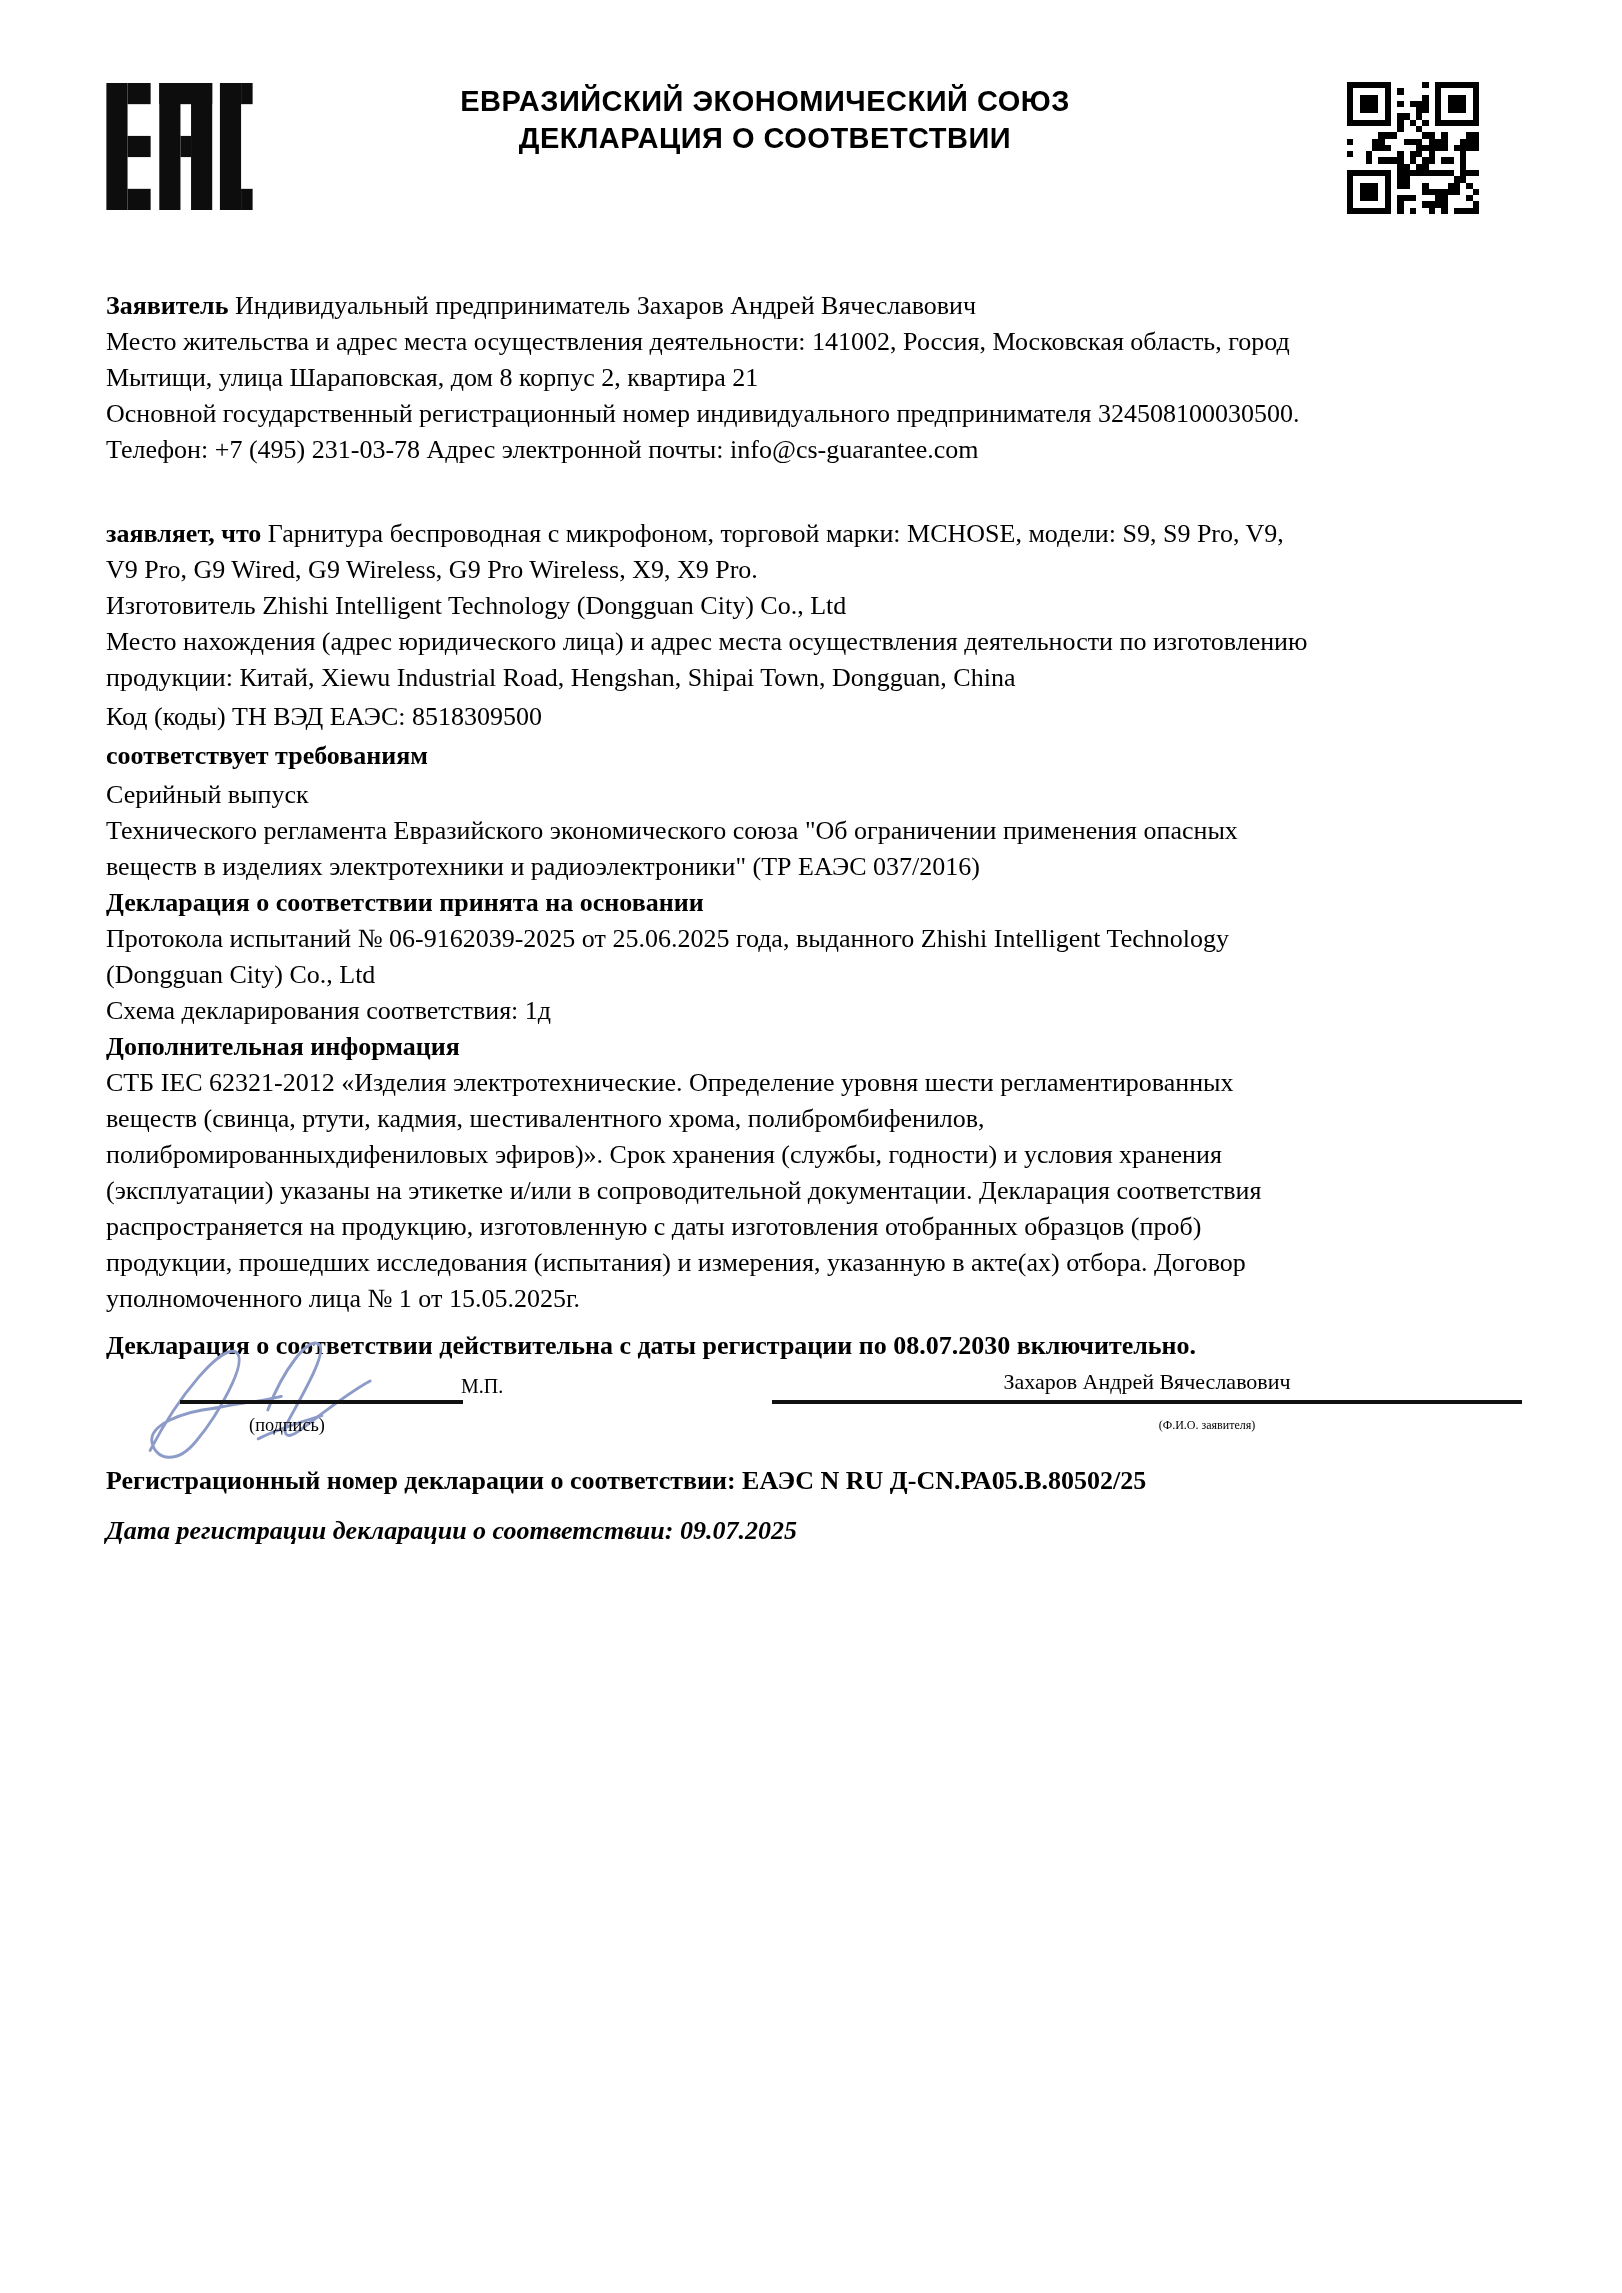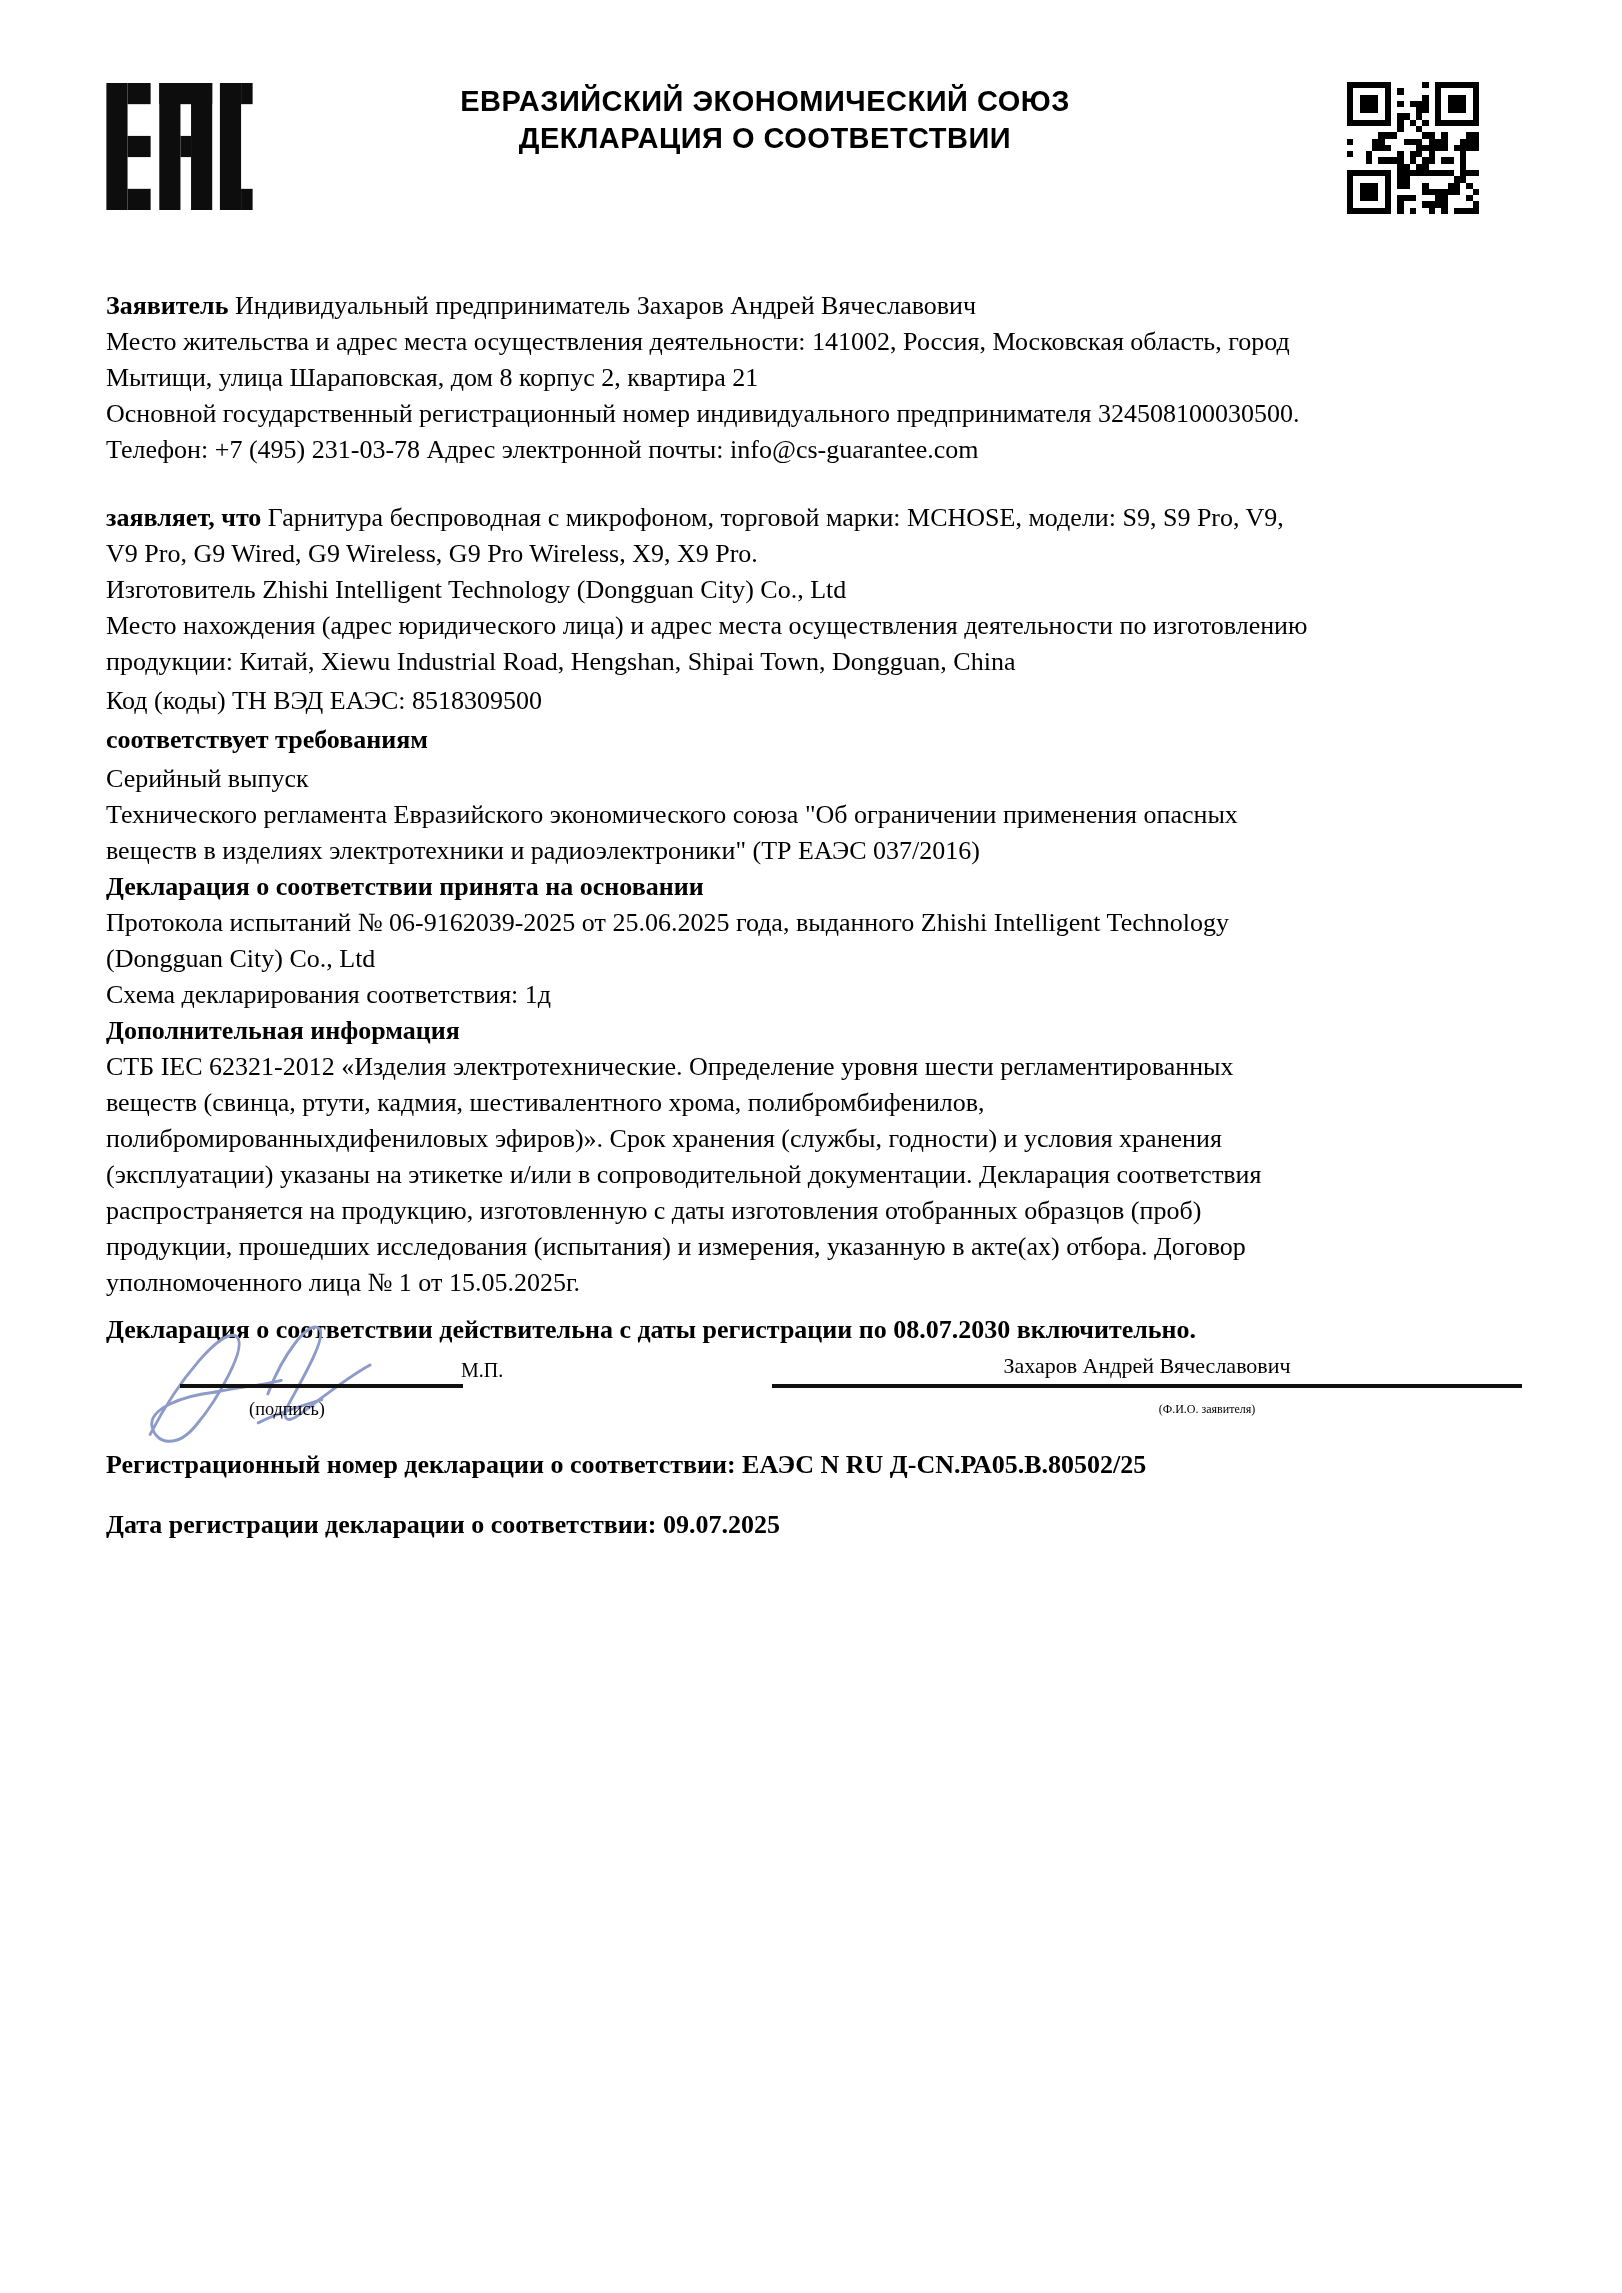--- a/index.html
+++ b/index.html
@@ -24,37 +24,37 @@
   }
   .qr { position:absolute; left:1347px; top:82px; width:132px; height:132px; }
   .qr svg { width:100%; height:100%; display:block; shape-rendering:crispEdges; }
   
   .content {
     position:absolute; left:106px; top:288px; width:1414px;
     font-size:26px; line-height:36px;
   }
   .para { margin:0; white-space:pre-line; }
   .b { font-weight:bold; }
-  .gap-top { margin-top:32px; }
+  .gap-top { margin-top:48px; }
   .tight { margin-top:2.9px; }
   .validity { margin-top:11.6px; }
   
   .sig-row { position:relative; height:97px; }
   .signature-svg { position:absolute; left:17.4px; top:-39px; width:253px; height:137px; }
   .mp { position:absolute; left:355px; top:3.9px; font-size:20px; }
   .signer { position:absolute; left:1041px; top:0; transform:translateX(-50%); font-size:22px; white-space:nowrap; }
   .sig-line { position:absolute; top:36px; height:3.9px; background:#111; }
   .sig-line-left { left:74px; width:283px; }
   .sig-line-right { left:666px; width:750px; }
   .cap { position:absolute; top:43px; transform:translateX(-50%); white-space:nowrap; }
   .cap-left { left:181px; font-size:18.3px; }
   .cap-right { left:1101px; font-size:12px; }
   
   .reg { margin-top:1.9px; }
-  .reg2 { margin-top:24px; }
+  .reg2 { margin-top:14px;font-style:italic; }
 </style>
 </head>
 <body>
 
 <div class="page">
 
   <div class="eac-logo" aria-label="EAC">
     <svg viewBox="0 0 152 132" xmlns="http://www.w3.org/2000/svg">
       <g fill="#0d0d0d">
         <rect x="0" y="0" width="22" height="132"></rect>

